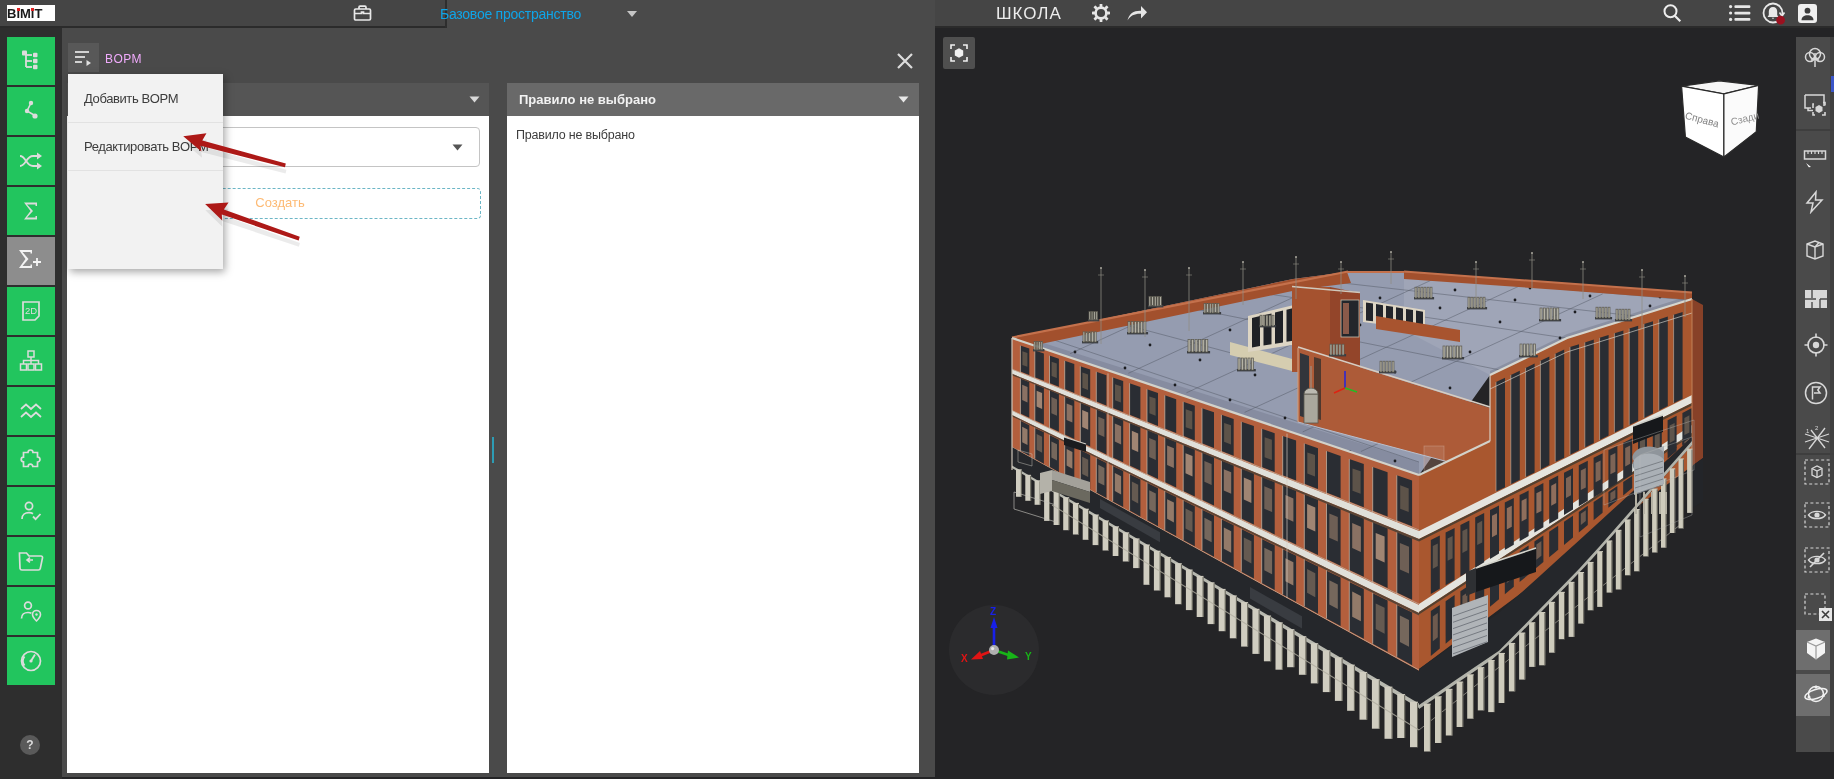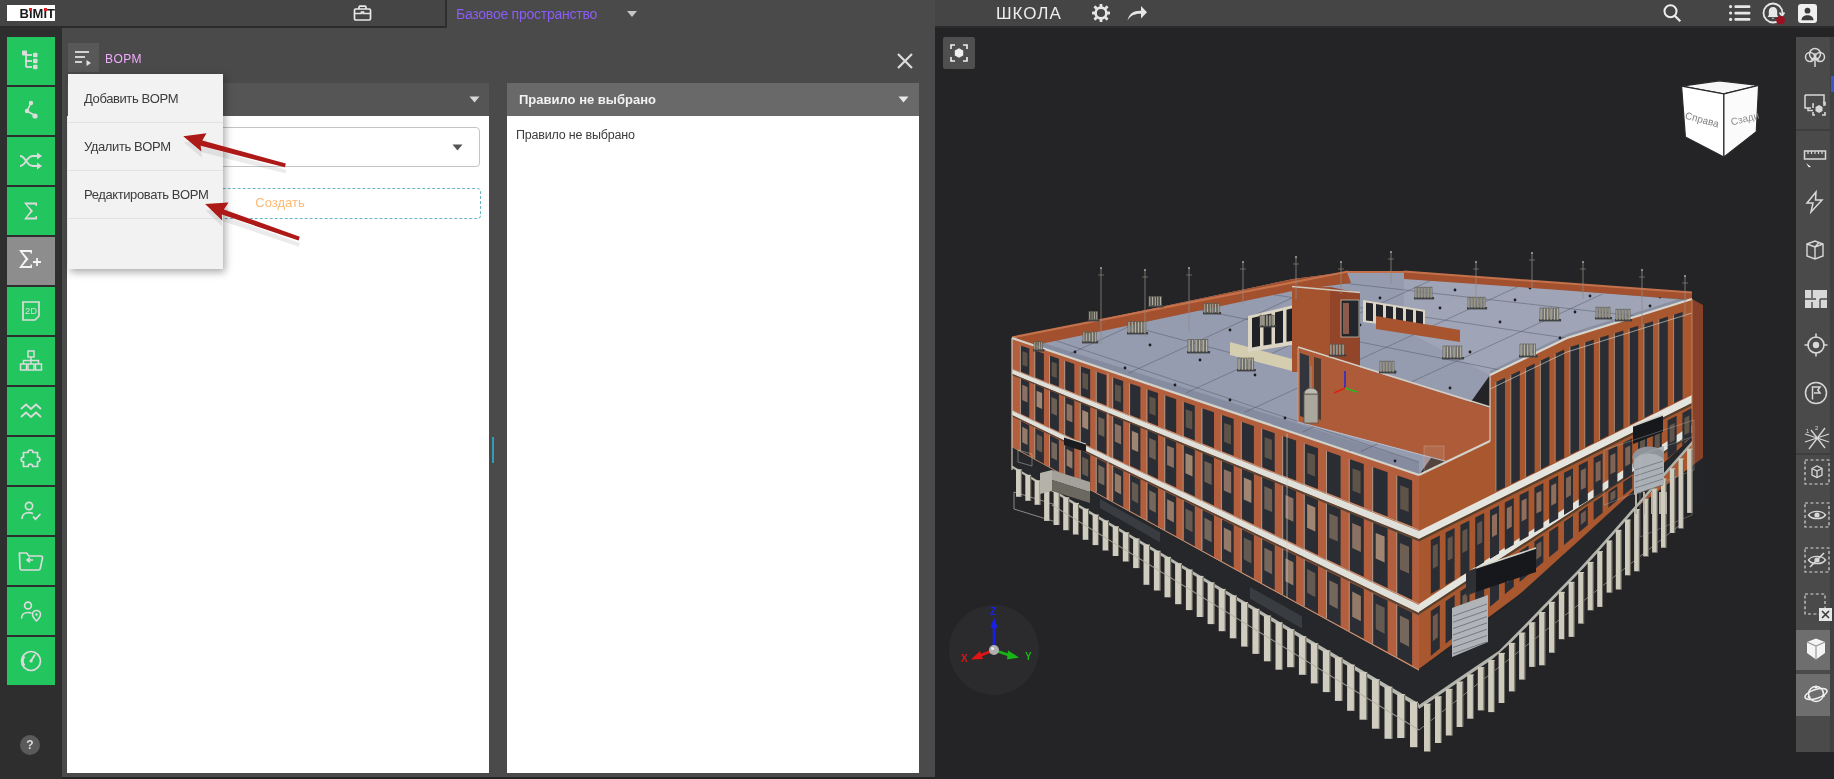--- a/index.html
+++ b/index.html
@@ -3,32 +3,32 @@
 <style>
 *{margin:0;padding:0;box-sizing:border-box}
 html,body{width:1834px;height:779px;overflow:hidden;background:#242426;font-family:"Liberation Sans",sans-serif}
 .abs{position:absolute}
 #stage{position:relative;width:1834px;height:779px}
 </style></head>
 <body>
 <div id="stage">
 
 <div class="abs" style="left:0;top:0;width:1834px;height:28px;background:#454545;border-bottom:2px solid #2b2b2b"></div>
-<div class="abs" style="left:7px;top:5px;width:48px;height:16px;background:#fff;display:flex;align-items:center;justify-content:flex-end">
+<div class="abs" style="left:7px;top:5px;width:48px;height:16px;background:#fff;display:flex;align-items:center;justify-content:flex-start">
   <span style="font-size:13px;font-weight:bold;color:#1a1a1a;letter-spacing:0px">B<span style="position:relative">i<span style="position:absolute;left:0.5px;top:2px;width:3px;height:3px;background:#e02020"></span></span>M<span style="position:relative">i<span style="position:absolute;left:0.5px;top:2px;width:3px;height:3px;background:#e02020"></span></span>T</span>
 </div>
 
 <svg class="abs" style="left:352px;top:3px" width="21" height="21" viewBox="0 0 21 21">
   <rect x="2.5" y="6" width="16" height="11" rx="1.2" fill="none" stroke="#e8e8e8" stroke-width="1.7"></rect>
   <path d="M7 6 V4.2 a1 1 0 0 1 1-1 h5 a1 1 0 0 1 1 1 V6" fill="none" stroke="#e8e8e8" stroke-width="1.7"></path>
   <path d="M2.5 10.5 h7 v-1.3 h2 v1.3 h7" fill="none" stroke="#e8e8e8" stroke-width="1.7"></path>
 </svg>
 <div class="abs" style="left:445px;top:0;width:2px;height:28px;background:#2e2e2e"></div>
 <div class="abs" style="left:447px;top:0;width:488px;height:28px;background:#4a4a4a"></div>
-<div class="abs" style="left:456px;top:6px;font-size:14px;letter-spacing:-0.25px;color:#8b5cf6">Базовое пространство</div>
+<div class="abs" style="left:440px;top:6px;font-size:14px;letter-spacing:-0.25px;color:#0ea5e9">Базовое пространство</div>
 <svg class="abs" style="left:626px;top:10px" width="12" height="8" viewBox="0 0 12 8">
       <path d="M1 1 L6 7 L11 1 Z" fill="#c6c6c6"></path>
     </svg>
 <div class="abs" style="left:996px;top:4px;font-size:17px;color:#ececec;letter-spacing:1px">ШКОЛА</div>
 
 <svg class="abs" style="left:1091px;top:3px" width="20" height="20" viewBox="0 0 20 20">
   <circle cx="10" cy="10" r="5.4" fill="none" stroke="#e6e6e6" stroke-width="2.6"></circle>
   <g fill="#e6e6e6">
     <rect x="8.6" y="1" width="2.8" height="3.2" rx="0.6"></rect>
     <rect x="8.6" y="15.8" width="2.8" height="3.2" rx="0.6"></rect>
@@ -241,21 +241,20 @@
       <path d="M0.5 0.5 L5.5 6.5 L10.5 0.5 Z" fill="#555"></path>
     </svg>
 
 <div class="abs" style="left:79px;top:188px;width:402px;height:31px;border:1px dashed #6cb6c6;border-radius:4px"></div>
 <div class="abs" style="left:79px;top:195px;width:402px;text-align:center;font-size:13px;color:#fdba74">Создать</div>
 
 <div class="abs" style="left:492px;top:437px;width:2px;height:26px;background:#2d9cb4"></div>
 
 <div class="abs" style="left:68px;top:74px;width:155px;height:195px;background:#f2f2f2;box-shadow:2px 3px 8px rgba(0,0,0,0.35)">
   <div style="height:49px;display:flex;align-items:center;padding-left:16px;font-size:13px;letter-spacing:-0.4px;white-space:nowrap;color:#3c3c3c;border-bottom:1px solid #e2e2e2">Добавить BOPM</div>
-  <div style="height:48px;display:flex;align-items:center;padding-left:16px;font-size:13px;letter-spacing:-0.4px;white-space:nowrap;color:#3c3c3c;border-bottom:1px solid #e2e2e2">Удалить BOPM</div>
   <div style="height:48px;display:flex;align-items:center;padding-left:16px;font-size:13px;letter-spacing:-0.4px;white-space:nowrap;color:#3c3c3c;border-bottom:1px solid #e2e2e2">Редактировать BOPM</div>
 </div>
 
 <svg class="abs" style="left:150px;top:120px" width="170" height="130" viewBox="0 0 170 130">
   <g fill="#ad1917">
     <g transform="translate(32.6,19.2) rotate(12.4)">
       <path d="M0 0 L22 -8 L19.5 0 L106 4.5 L106 8.5 L19 5.5 L21 11 Z" fill="#000" opacity="0.08" transform="translate(2,3)"></path>
       <path d="M0 0 L22 -8 L19.5 0 L106 4.5 L106 8.5 L19 5.5 L21 11 Z" transform="translate(0,-3)"></path>
     </g>
     <g transform="translate(54.3,86.8) rotate(16.5)">

